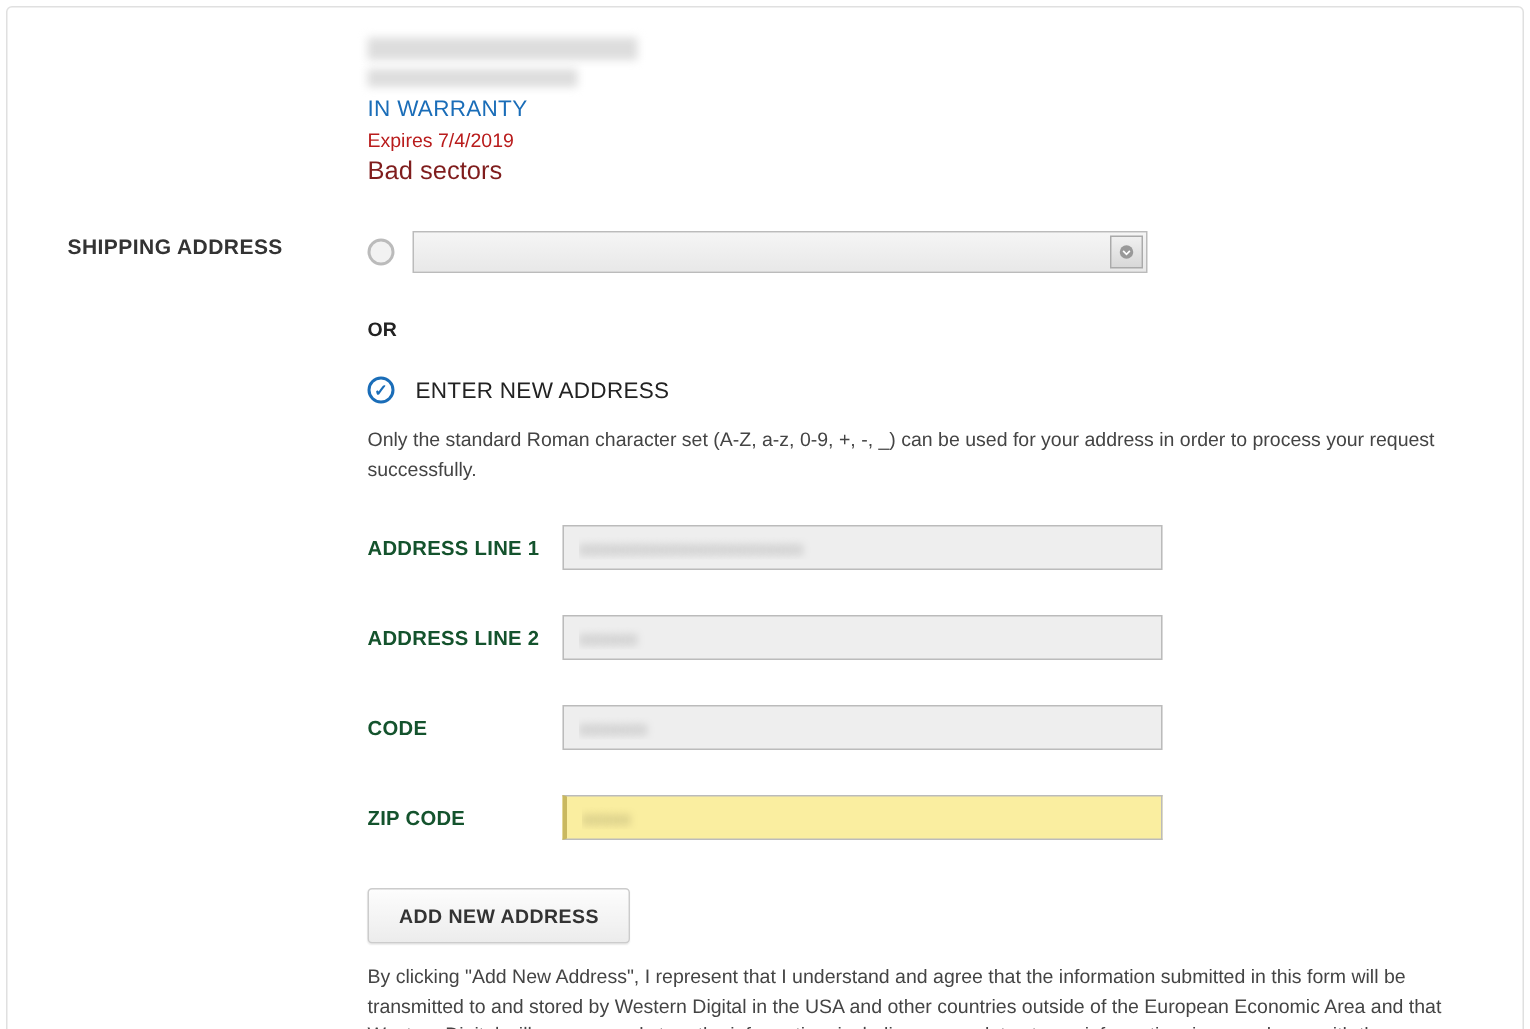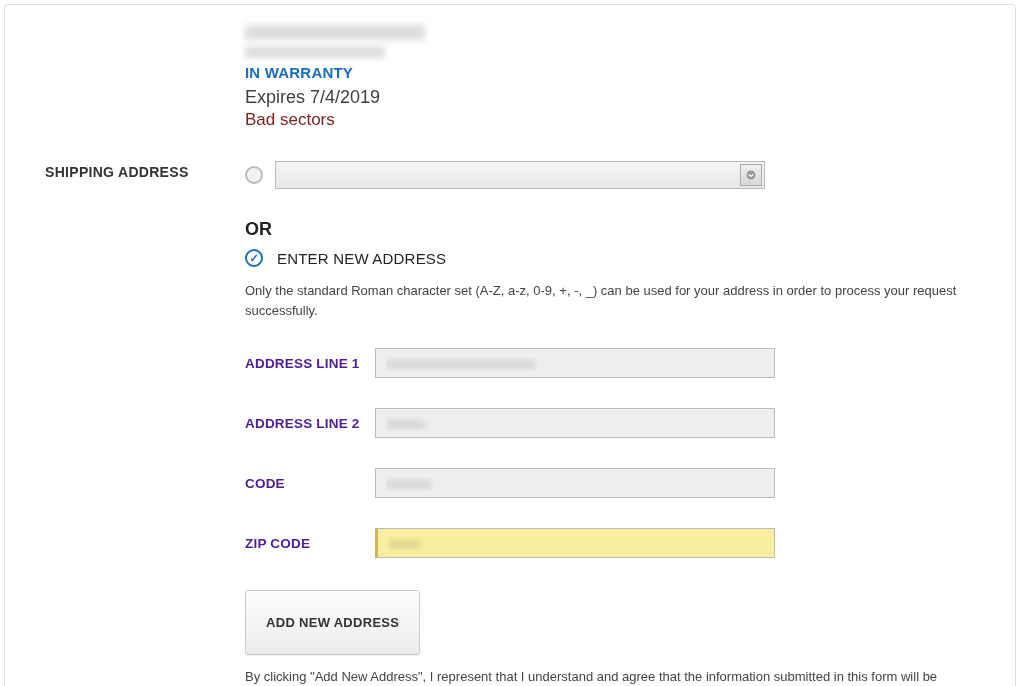--- a/index.html
+++ b/index.html
@@ -44,28 +44,28 @@
     }
     .redacted-line {
       display: block;
       background: #ddd;
       height: 14px;
       margin-bottom: 6px;
       filter: blur(3px);
     }
     .warranty-status {
       color: #1a6db8;
-      font-weight: bold;
+      font-weight: normal;
       font-size: 15px;
       margin-bottom: 4px;
       letter-spacing: 0.2px;
     }
     .warranty-expires {
-      font-size: 18px;
-      color: #404040;
+      font-size: 13px;
+      color: #b91c1c;
       line-height: 1.35;
     }
     .warranty-reason {
       font-size: 17px;
       color: #7f1d1d;
       line-height: 1.35;
       margin-bottom: 29px;
     }
     .radio-row {
       display: flex;
@@ -118,23 +118,23 @@
       align-items: center;
       justify-content: center;
       color: #888;
     }
     .dropdown-icon svg {
       width: 12px;
       height: 12px;
     }
     .or-text {
       font-weight: bold;
-      font-size: 18px;
+      font-size: 13px;
       color: #222;
-      margin-bottom: 9px;
+      margin-bottom: 24px;
     }
     .enter-new-row {
       display: flex;
       align-items: center;
       gap: 14px;
       margin-bottom: 14px;
     }
     .enter-new-label {
       font-weight: normal;
       font-size: 15px;
@@ -149,40 +149,40 @@
     }
     .field-row {
       display: flex;
       align-items: center;
       margin-bottom: 30px;
     }
     .field-label {
       width: 130px;
       font-weight: bold;
       font-size: 13.5px;
-      color: #4c1d95;
+      color: #14532d;
       letter-spacing: 0.2px;
     }
     .field-input {
       width: 400px;
       height: 30px;
       border: 1px solid #bbb;
       background: #eeeeee;
       padding: 0 10px;
       font-size: 13px;
       color: transparent;
       text-shadow: 0 0 6px rgba(0,0,0,0.35);
     }
     .field-input.highlight {
       background: #faeea0;
       border-left: 3px solid #c9b860;
     }
     .add-button {
       display: inline-block;
-      padding: 24px 20px;
+      padding: 10px 20px;
       border: 1px solid #ccc;
       border-radius: 3px;
       background: linear-gradient(#fdfdfd, #ececec);
       font-weight: bold;
       font-size: 13px;
       color: #333;
       letter-spacing: 0.3px;
       cursor: pointer;
       margin-top: 12px;
       margin-bottom: 12px;

